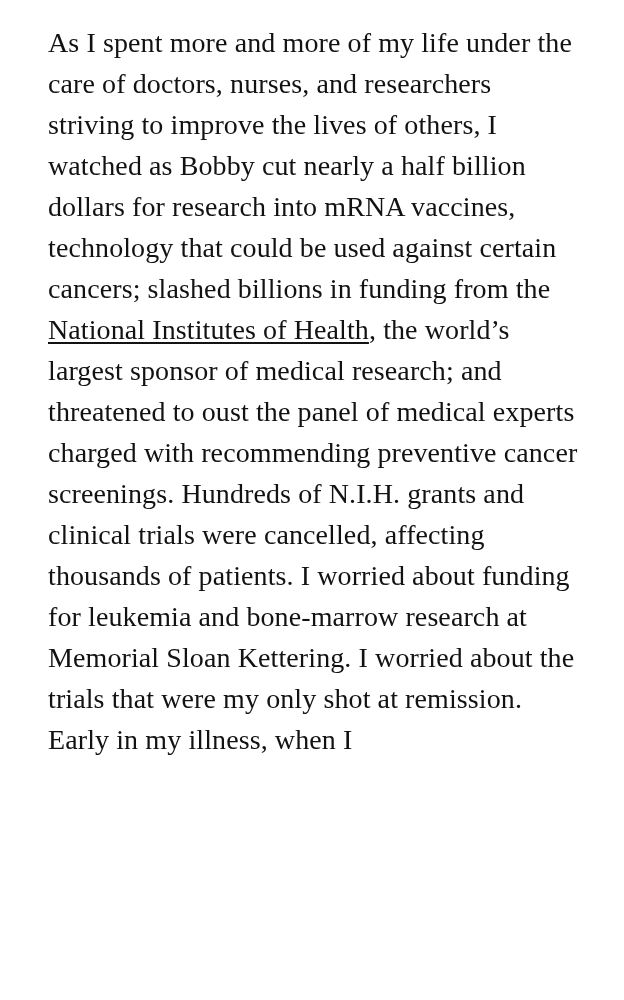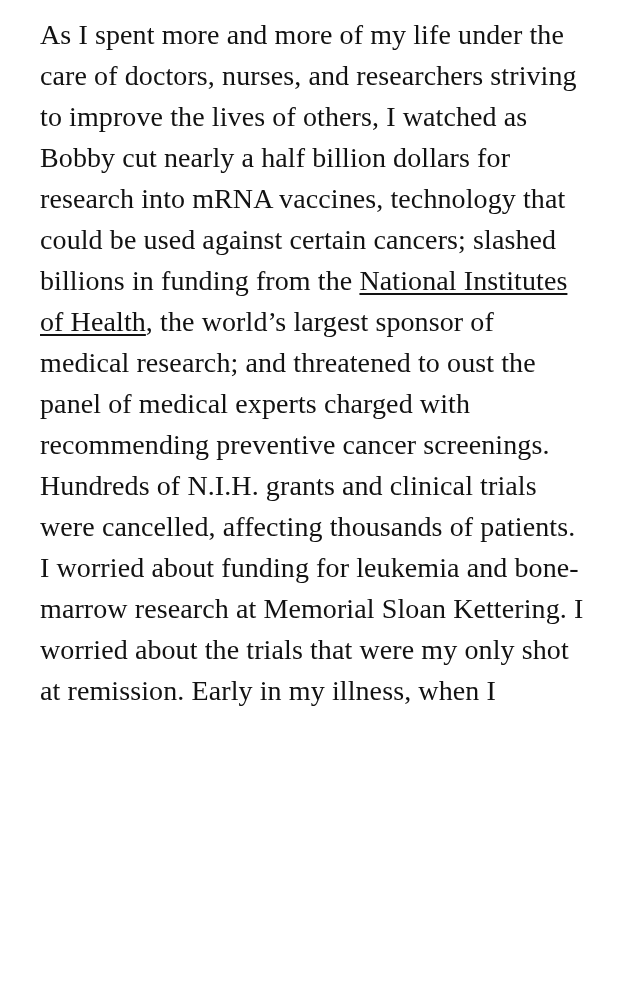--- a/index.html
+++ b/index.html
@@ -10,21 +10,21 @@
   body {
     width: 624px;
     height: 1000px;
     overflow: hidden;
     font-family: "Liberation Serif", "DejaVu Serif", serif;
   }
   .article-body {
     padding: 14px 38px 0 40px;
   }
   .article-paragraph {
-    margin: 0;
+    margin: 8px;
     font-size: 28px;
     line-height: 41px;
     color: #121212;
     letter-spacing: 0.1px;
     text-align: left;
   }
   .inline-link {
     color: #121212;
     text-decoration: underline;
     text-underline-offset: 3px;

